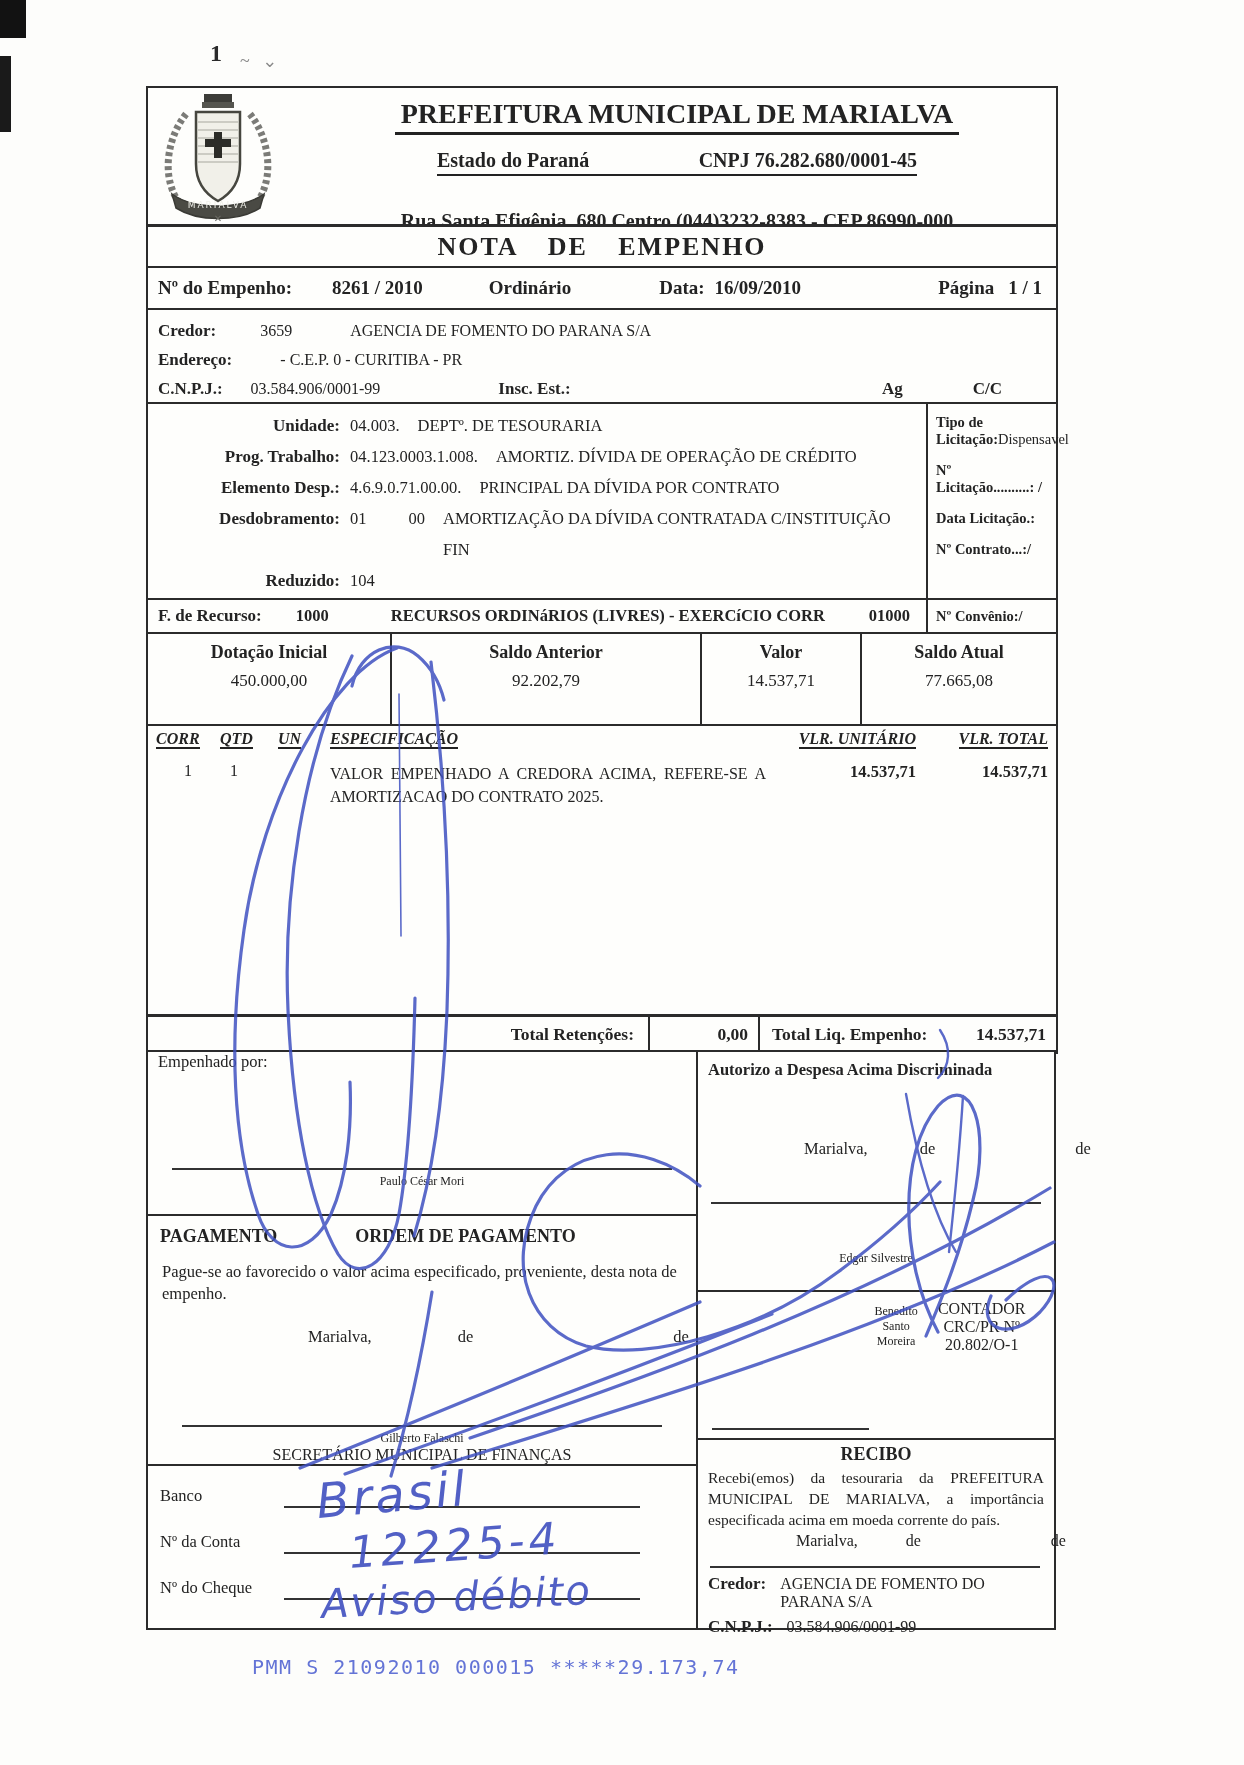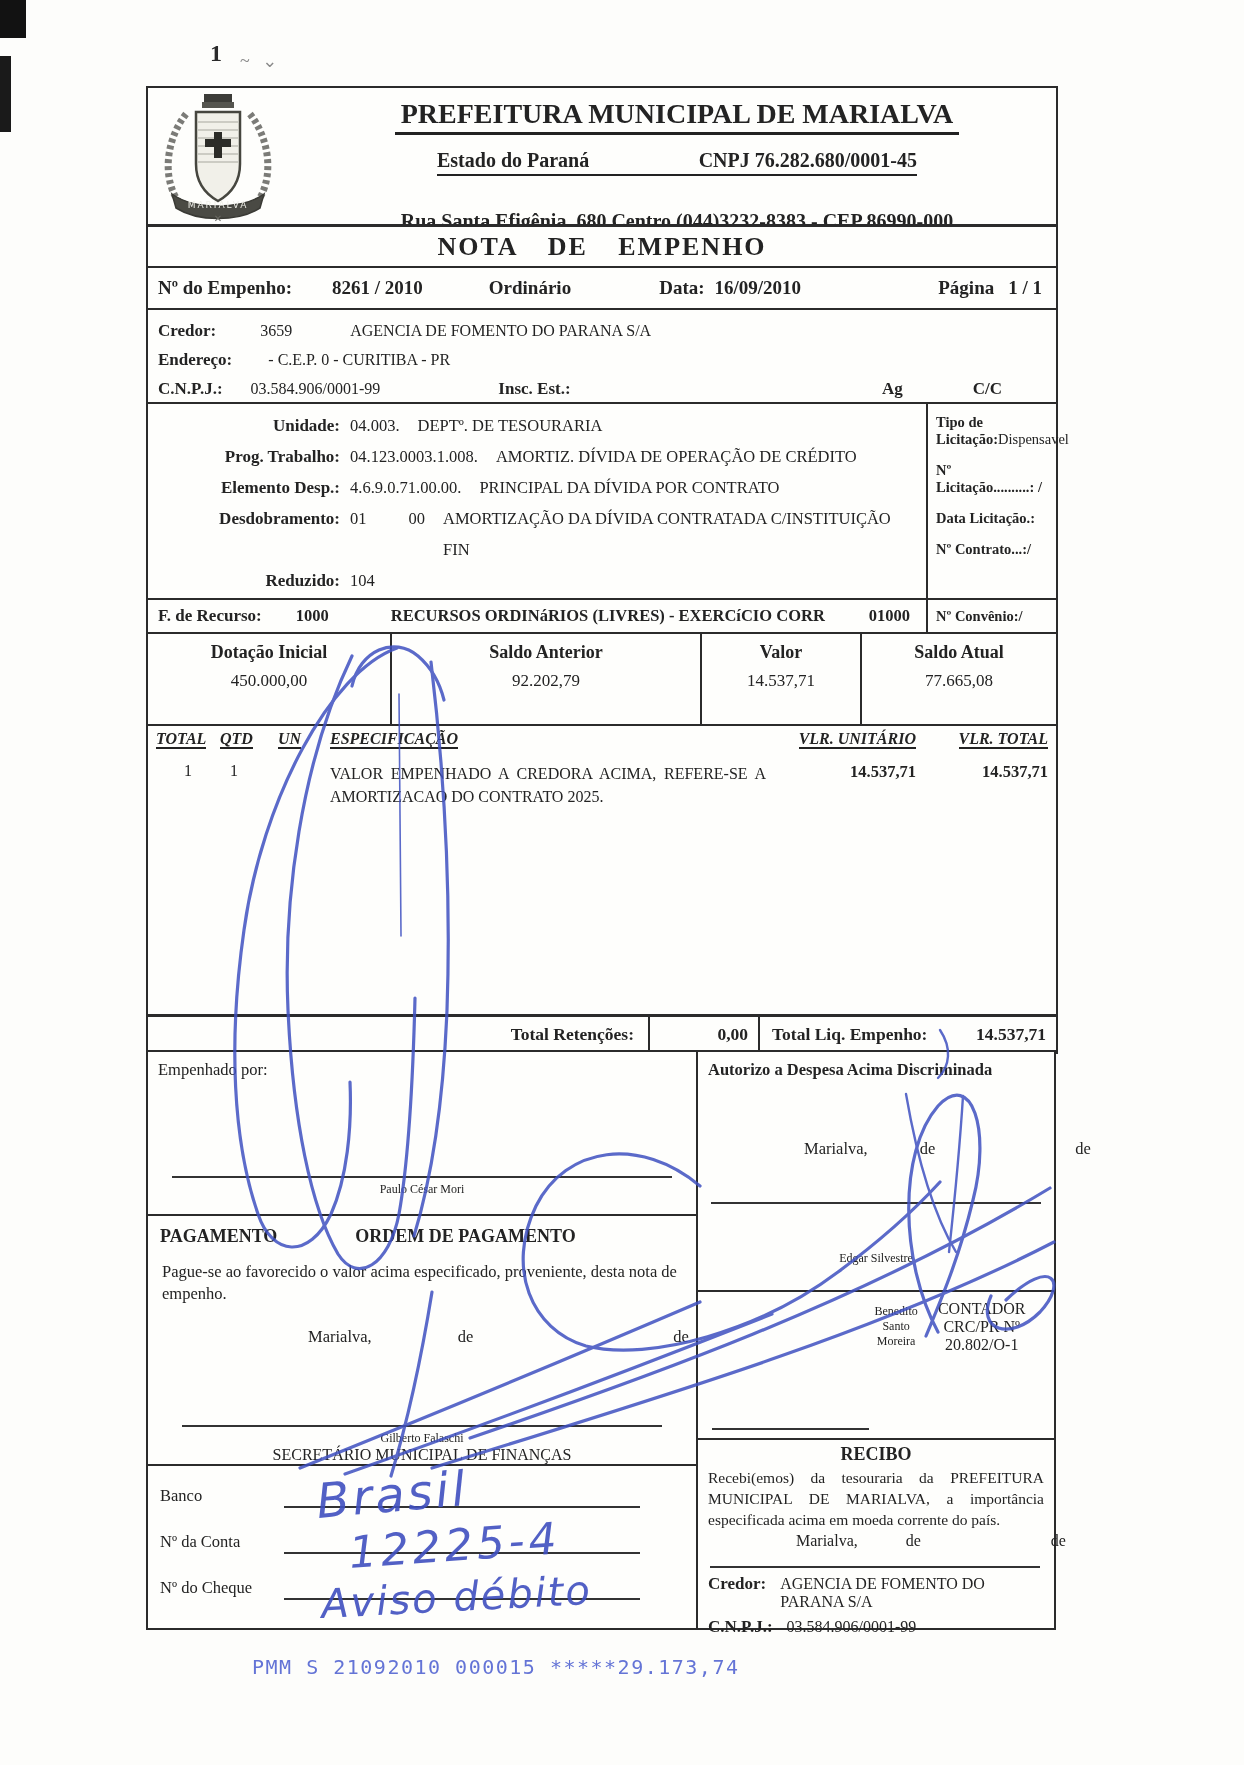--- a/index.html
+++ b/index.html
@@ -35,21 +35,21 @@
   .emp-date{margin-left:10px;}
   .emp-pg{margin-left:auto;}
   .emp-pgv{margin-left:14px;}
 
   
   .credor{height:96px;padding:6px 10px 4px 10px;font-size:16px;}
   .cr-row{display:flex;align-items:baseline;line-height:29px;}
   .lab{font-weight:bold;font-size:17px;}
   .cr-code{margin-left:44px;}
   .cr-name{margin-left:58px;}
-  .cr-end{margin-left:36px;}
+  .cr-end{margin-left:48px;}
   .cr-cnpjv{margin-left:28px;}
   .cr-insc{margin-left:118px;}
   .cr-ag{margin-left:auto;margin-right:70px;}
   .cr-cc{margin-right:44px;}
 
   
   .detail{height:198px;padding-top:6px;}
   .cl-row{display:flex;align-items:baseline;line-height:31px;font-size:16.5px;padding-right:136px;}
   .cl-lab{width:192px;text-align:right;font-weight:bold;font-size:17px;flex:none;}
   .cl-code{margin-left:10px;white-space:nowrap;}
@@ -97,21 +97,21 @@
   .tot-val1{width:112px;border-left:2px solid #2b2b2b;border-right:2px solid #2b2b2b;
             display:flex;align-items:center;justify-content:flex-end;padding-right:10px;}
   .tot-right{flex:1;display:flex;align-items:center;justify-content:space-between;padding:0 10px 0 12px;}
 
   
   .lower{display:flex;margin-top:-2px;}
   .lcol{width:552px;}
   .rcol{width:360px;margin-left:-2px;}
   .lbox{border:2px solid #2b2b2b;margin-top:-2px;background:#fefefc;position:relative;}
 
-  .empenhado{height:166px;padding:8px 10px;}
+  .empenhado{height:166px;padding:0 10px;}
   .sigline{border-bottom:2px solid #333;}
   .sig-center{margin:0 auto;}
   .name-c{text-align:center;font-size:12px;margin-top:4px;}
   .role-c{text-align:center;font-size:16px;}
 
   .pagamento{height:416px;display:flex;flex-direction:column;}
   .pag-titles{display:flex;align-items:baseline;padding:10px 10px 0 12px;}
   .pag-t1{font-weight:bold;font-size:18px;}
   .pag-t2{font-weight:bold;font-size:18px;margin-left:78px;}
   .pag-text{padding:14px 14px 0 14px;font-size:16.5px;line-height:22px;}
@@ -282,21 +282,21 @@
         <span class="dota-v">14.537,71</span>
       </div>
       <div class="dota-col" style="width:194px">
         <span class="dota-h">Saldo Atual</span>
         <span class="dota-v">77.665,08</span>
       </div>
     </div>
 
     <div class="box items">
       <div class="it-head">
-        <div class="c-item"><span>TOTAL</span></div>
+        <div class="c-item"><span>CORR</span></div>
         <div class="c-qtd"><span>QTD</span></div>
         <div class="c-un"><span>UN</span></div>
         <div class="c-spec"><span>ESPECIFICAÇÃO</span></div>
         <div class="c-unit"><span>VLR. UNITÁRIO</span></div>
         <div class="c-total"><span>VLR. TOTAL</span></div>
       </div>
       <div class="it-row">
         <div class="c-item">1</div>
         <div class="c-qtd">1</div>
         <div class="c-un"></div>

